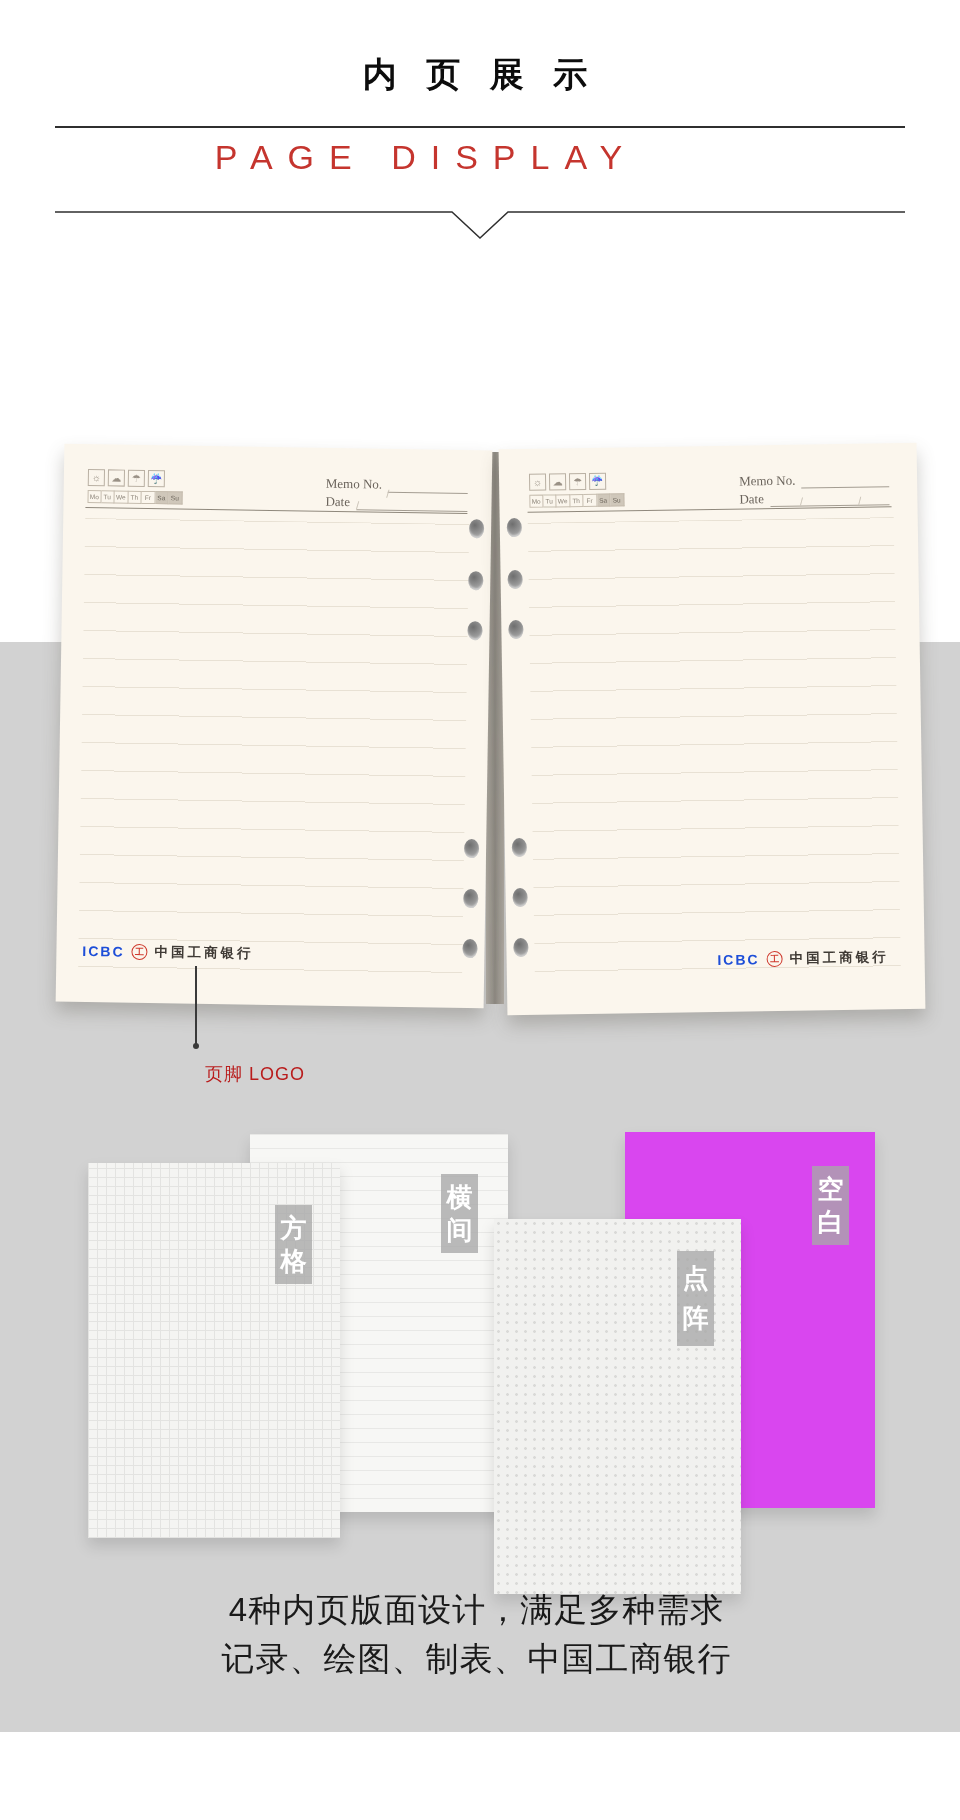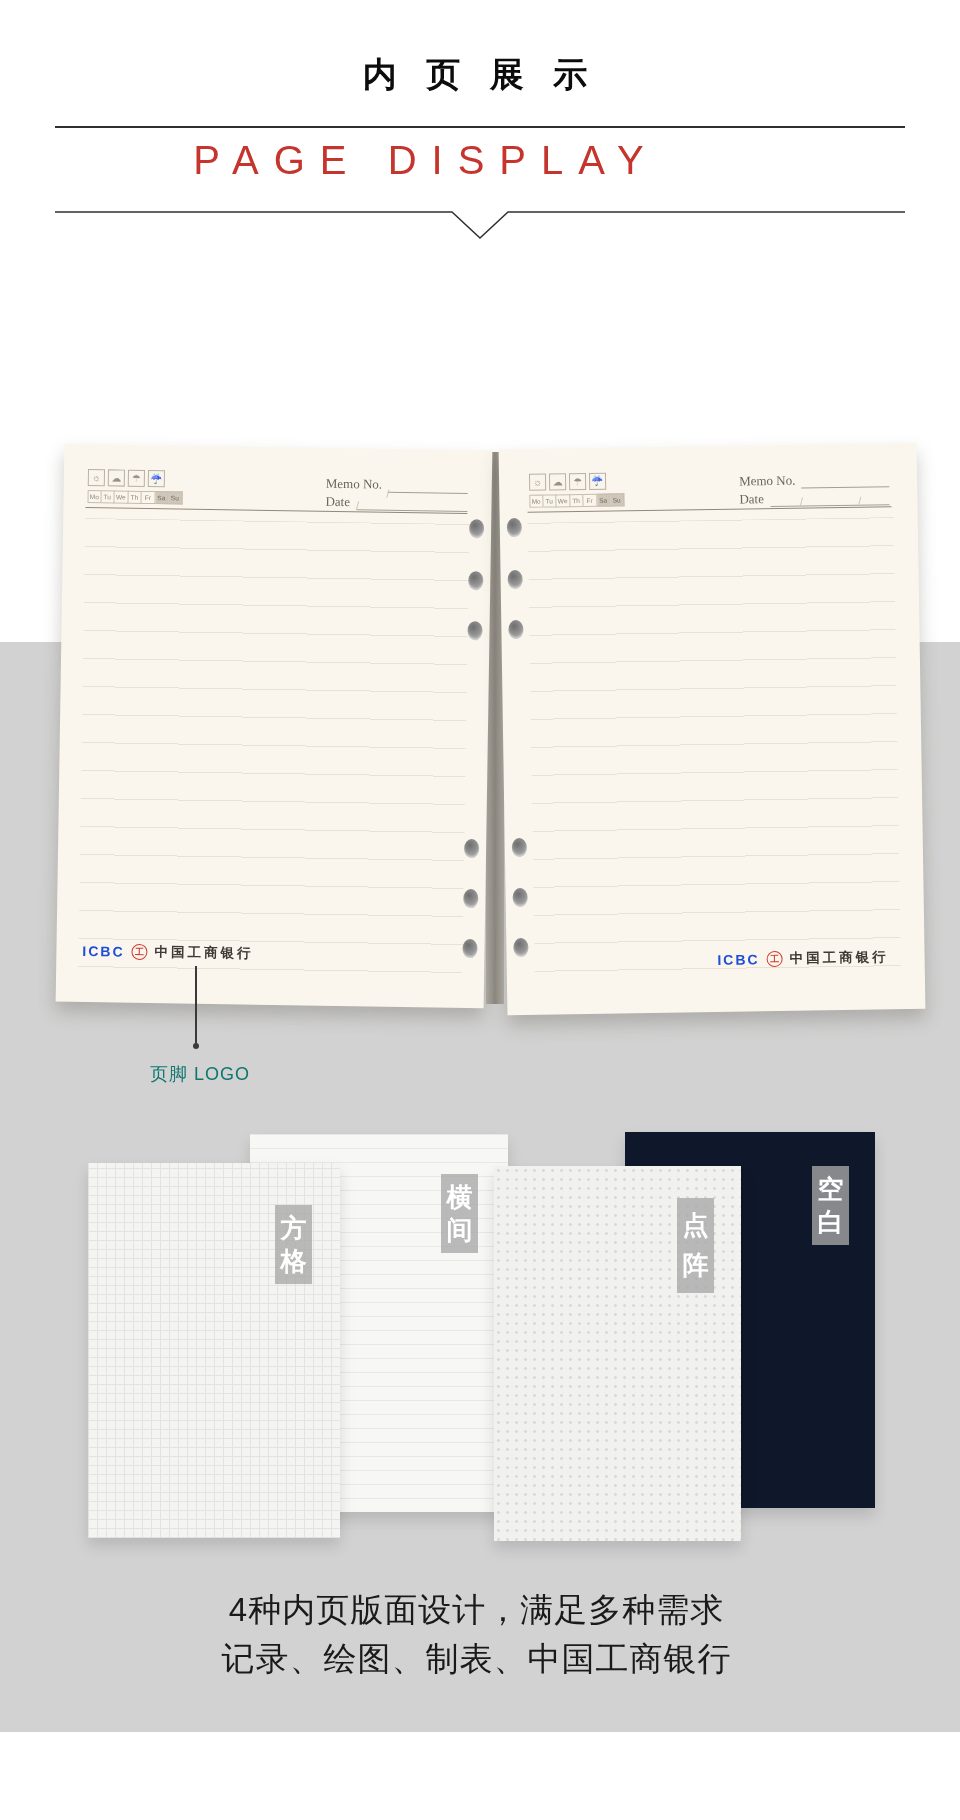--- a/index.html
+++ b/index.html
@@ -14,21 +14,21 @@
     position:absolute; top:52px; left:0; width:960px;
     text-align:center; font-size:34px; font-weight:bold; color:#0c0c0c;
     letter-spacing:10px;
   }
   .divider-line {
     position:absolute; top:126px; left:55px; width:850px; height:2px;
     background:#2f2f2f;
   }
   .title-en {
     position:absolute; top:138px; left:0; width:852px;
-    text-align:center; font-size:40px; font-weight:300; color:#c5352e;
+    text-align:center; font-size:34px; font-weight:300; color:#c5352e;
     letter-spacing:15px;
   }
   .divider-notch { position:absolute; top:200px; left:0; }
   
   .gray-band {
     position:absolute; top:642px; left:0; width:960px; height:1090px;
     background:#d2d2d2;
   }
   
   .page-gap {
@@ -105,46 +105,46 @@
   
   .anno-line {
     position:absolute; left:195px; top:966px; width:2px; height:80px;
     background:#3a3a3a; z-index:5;
   }
   .anno-dot {
     position:absolute; left:193px; top:1043px; width:6px; height:6px;
     border-radius:50%; background:#3a3a3a; z-index:5;
   }
   .anno-label {
-    position:absolute; left:95px; top:1062px; width:210px; text-align:center;
-    font-size:18px; color:#0f766e; z-index:5; letter-spacing:1px;
+    position:absolute; left:95px; top:1062px; width:210px; text-align:right;
+    font-size:18px; color:#b91c1c; z-index:5; letter-spacing:1px;
   }
   
   .sheet { position:absolute; box-shadow:0 8px 14px rgba(0,0,0,.13); }
   .sheet-grid {
     left:88px; top:1163px; width:252px; height:375px; z-index:14;
     background-color:#f4f4f2;
     background-image:
       repeating-linear-gradient(0deg,#e3e3e1 0 1px,transparent 1px 9px),
       repeating-linear-gradient(90deg,#e3e3e1 0 1px,transparent 1px 9px);
   }
   .sheet-lines {
     left:250px; top:1134px; width:258px; height:378px; z-index:12;
     background-color:#f7f7f5;
     background-image:repeating-linear-gradient(180deg,#e8e8e6 0 1px,transparent 1px 14px);
   }
   .sheet-dots {
-    left:494px; top:1166px; width:247px; height:375px; z-index:13;
+    left:494px; top:1219px; width:247px; height:375px; z-index:13;
     background-color:#f1f1ef;
     background-image:radial-gradient(#d9d9d7 1.3px, transparent 1.5px);
     background-size:9px 9px;
   }
   .sheet-blank {
     left:625px; top:1132px; width:250px; height:376px; z-index:11;
-    background-color:#0f172a;
+    background-color:#d946ef;
   }
   .sheet-label {
     position:absolute; width:37px; padding:7px 0;
     background:rgba(168,168,168,.78); color:#ffffff;
     font-size:26px; line-height:1.25; text-align:center;
     word-break:break-all; font-weight:bold;
   }
   .lbl-grid  { right:28px; top:42px; }
   .lbl-lines { right:30px; top:40px; }
   .lbl-dots  { right:27px; top:32px; line-height:1.55; }

